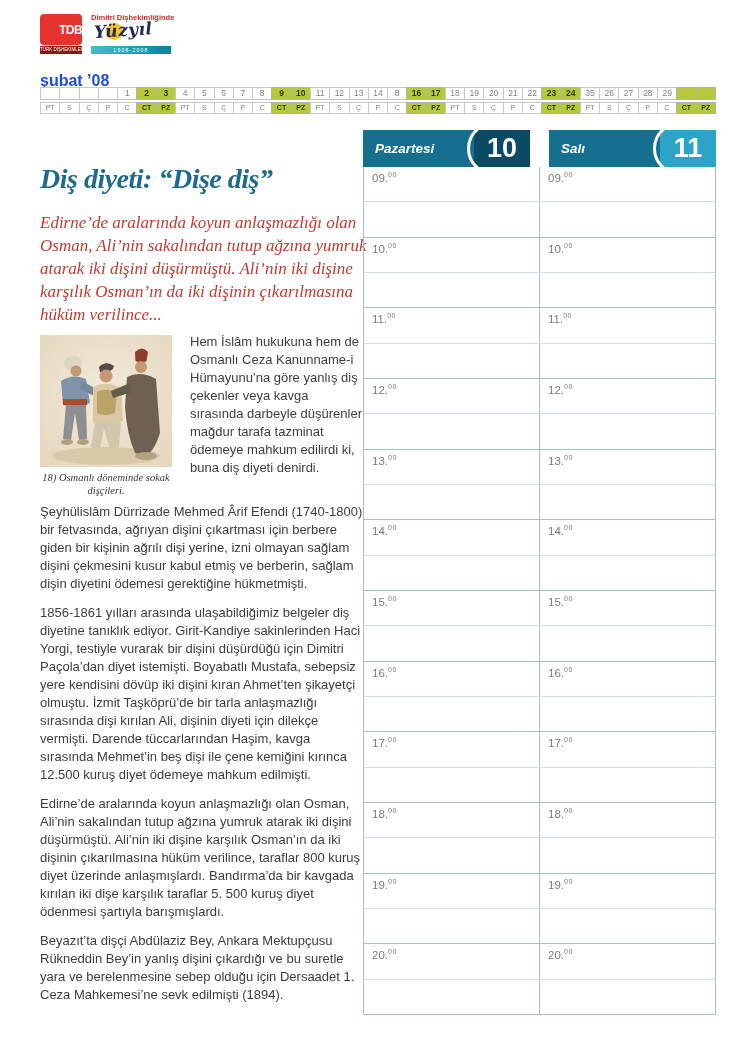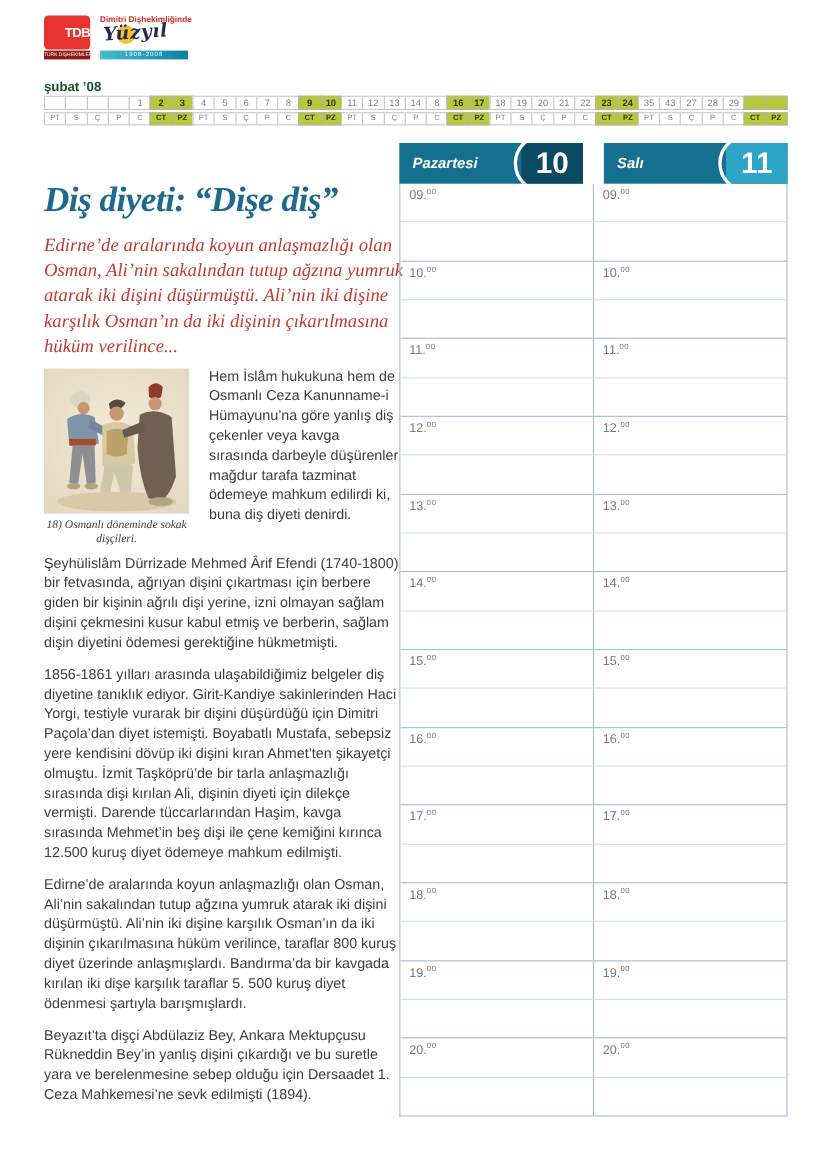--- a/index.html
+++ b/index.html
@@ -23,31 +23,31 @@
   .tdb-box svg{width:13px;height:13px;}
   .tdb-label{color:#fff;font-weight:bold;font-size:12px;letter-spacing:-0.5px;}
   .tdb-strip{position:absolute;left:0;top:34px;width:42px;height:8px;background:#8c1713;color:#fff;font-size:4.5px;line-height:8px;text-align:center;white-space:nowrap;overflow:hidden;}
   .tagline{position:absolute;left:51px;top:1px;color:#d42a24;font-size:7.5px;font-weight:bold;white-space:nowrap;}
   .script-wrap{position:absolute;left:51px;top:8px;width:80px;height:26px;}
   .script-circle{position:absolute;left:15px;top:3px;width:17px;height:17px;border-radius:50%;background:#f6c425;}
   .script-text{position:absolute;left:3px;top:0;font-family:"DejaVu Serif",serif;font-style:italic;font-weight:bold;font-size:17px;color:#242a56;transform:rotate(-4deg);letter-spacing:0.5px;}
   .years-strip{position:absolute;left:51px;top:34px;width:80px;height:8px;background:linear-gradient(90deg,#45bccd,#0d7fa2);color:#fff;font-size:5.5px;line-height:8px;text-align:center;letter-spacing:1px;}
 
   
-  .month-label{position:absolute;left:40px;top:72px;font-size:12px;font-weight:bold;color:#14532d;}
+  .month-label{position:absolute;left:40px;top:72px;font-size:16px;font-weight:bold;color:#1d4ed8;}
   .cal{position:absolute;left:40px;top:87px;width:676px;}
   .cal-row{display:flex;}
   .cal-row + .cal-row{margin-top:2px;}
   .cal-cell{flex:1;height:13px;background:#fff;border:1px solid #c8c8c8;margin-left:-1px;text-align:center;font-size:8.5px;line-height:11px;color:#7f7f7f;overflow:hidden;}
   .cal-cell:first-child{margin-left:0;}
   .cal-row.days .cal-cell{height:12px;font-size:7px;line-height:10px;}
   .cal-cell.hl{background:var(--green);color:#33361a;font-weight:bold;border-color:#b3b3b3;}
 
   
-  .article-title{position:absolute;left:40px;top:163px;width:330px;font-family:"Liberation Serif",serif;font-style:italic;font-weight:600;font-size:32px;color:var(--title-blue);letter-spacing:-0.5px;}
+  .article-title{position:absolute;left:40px;top:163px;width:330px;font-family:"Liberation Serif",serif;font-style:italic;font-weight:600;font-size:28px;color:var(--title-blue);letter-spacing:-0.5px;}
   .article-intro{position:absolute;left:40px;top:211px;width:327px;font-family:"Liberation Serif",serif;font-style:italic;font-size:17px;line-height:23px;color:var(--intro-red);}
   .article-body{position:absolute;left:40px;top:333px;width:324px;font-size:13px;line-height:18px;color:#3d3d3d;}
   .article-body p{margin:0 0 11px 0;}
   .article-body p.clear{clear:left;}
   figure.art-figure{float:left;width:138px;margin:2px 12px 6px 0;}
   .figure-image{width:132px;height:132px;background:#ece2cf;overflow:hidden;}
   .figure-image svg{display:block;width:100%;height:100%;}
   figcaption{margin-top:4px;width:132px;text-align:center;font-family:"Liberation Serif",serif;font-style:italic;font-size:10.5px;line-height:13px;color:#3a3a3a;}
 
   
@@ -116,21 +116,21 @@
         <div class="cal-cell num hl">16</div>
         <div class="cal-cell num hl">17</div>
         <div class="cal-cell num">18</div>
         <div class="cal-cell num">19</div>
         <div class="cal-cell num">20</div>
         <div class="cal-cell num">21</div>
         <div class="cal-cell num">22</div>
         <div class="cal-cell num hl">23</div>
         <div class="cal-cell num hl">24</div>
         <div class="cal-cell num">35</div>
-        <div class="cal-cell num">43</div>
+        <div class="cal-cell num">26</div>
         <div class="cal-cell num">27</div>
         <div class="cal-cell num">28</div>
         <div class="cal-cell num">29</div>
         <div class="cal-cell num hl"></div>
         <div class="cal-cell num hl"></div>
       </div>
     <div class="cal-row days">
         <div class="cal-cell day">PT</div>
         <div class="cal-cell day">S</div>
         <div class="cal-cell day">Ç</div>

